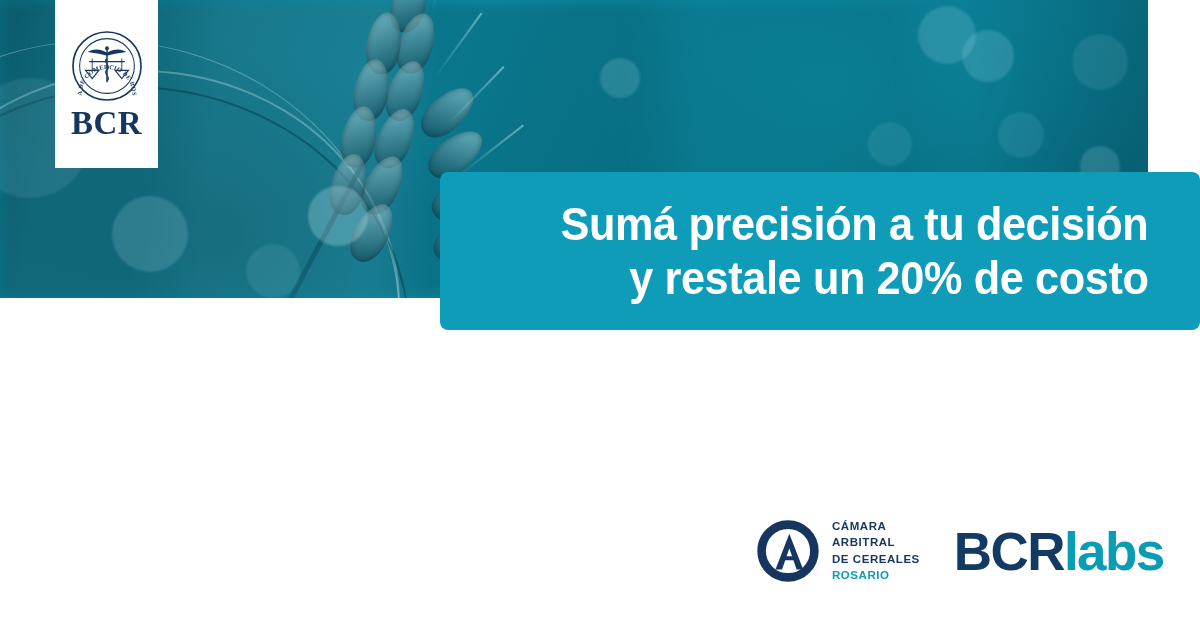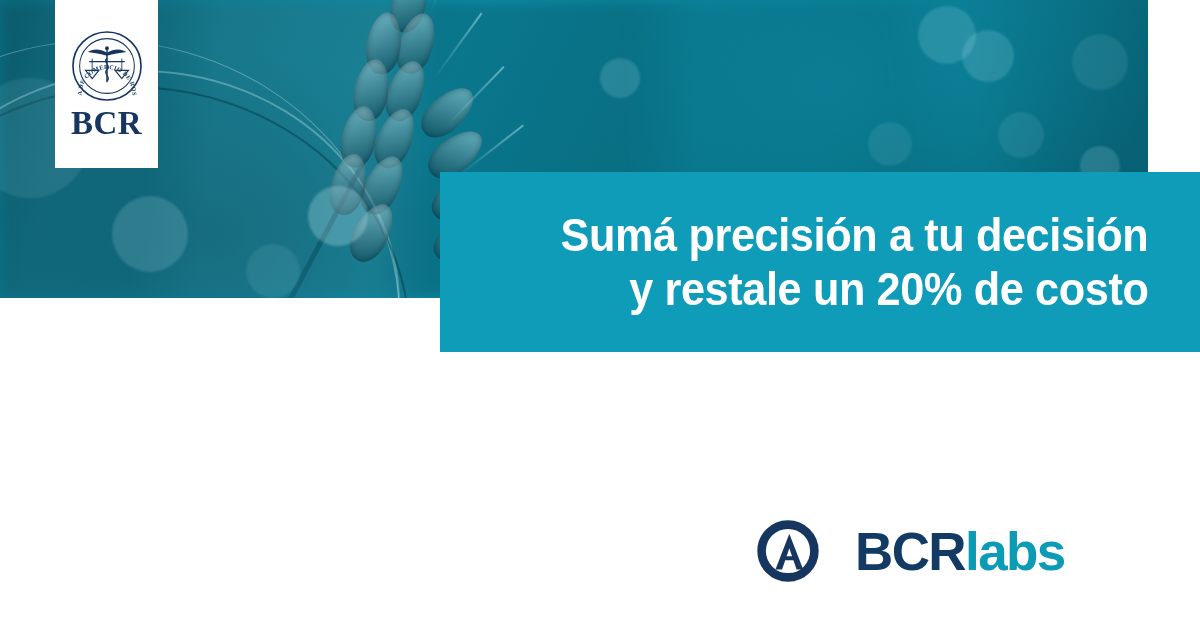--- a/index.html
+++ b/index.html
@@ -117,27 +117,28 @@
     font-size: 33px;
     letter-spacing: .5px;
     color: #16365f;
     line-height: 1;
   }
 
   
   .headline-band {
     position: absolute;
     left: 440px; top: 172px;
-    width: 760px; height: 180px;
+    width: 760px; height: 158px;
     background: #0e9cb8;
     display: flex;
     flex-direction: column;
     align-items: flex-end;
     justify-content: center;
     padding: 0 52px 0 40px;
+    border-radius: 8px;
   }
   .headline-line {
     color: #ffffff;
     font-family: "Liberation Sans Narrow", "Liberation Sans", sans-serif;
     font-weight: 700;
     font-size: 46px;
     line-height: 1.18;
     letter-spacing: -.4px;
     text-align: right;
     white-space: nowrap;
@@ -304,20 +305,26 @@
 
   <div class="footer-logos">
 
     <div class="cac-logo">
       <svg class="cac-mark" viewBox="0 0 100 100">
         <circle cx="50" cy="50" r="40" fill="none" stroke="#16365f" stroke-width="13"></circle>
         <path d="M52 24 L31 78 L41 78 L52 46 L63 78 L73 78 Z" fill="#16365f"></path>
         <path d="M44 58 L60 58 L60 64 L42 64 Z" fill="#16365f"></path>
         <path d="M46 34 A 22 22 0 1 0 46 80 A 17 17 0 1 1 46 34 Z" fill="#16365f"></path>
       </svg>
+      <div class="cac-text">
+        <span class="navy">CÁMARA</span>
+        <span class="navy">ARBITRAL</span>
+        <span class="navy">DE CEREALES</span>
+        <span class="teal">ROSARIO</span>
+      </div>
     </div>
 
     <div class="bcrlabs">
       <span class="bcr">BCR</span><span class="labs">labs</span>
     </div>
 
   </div>
 
 </div>
 

